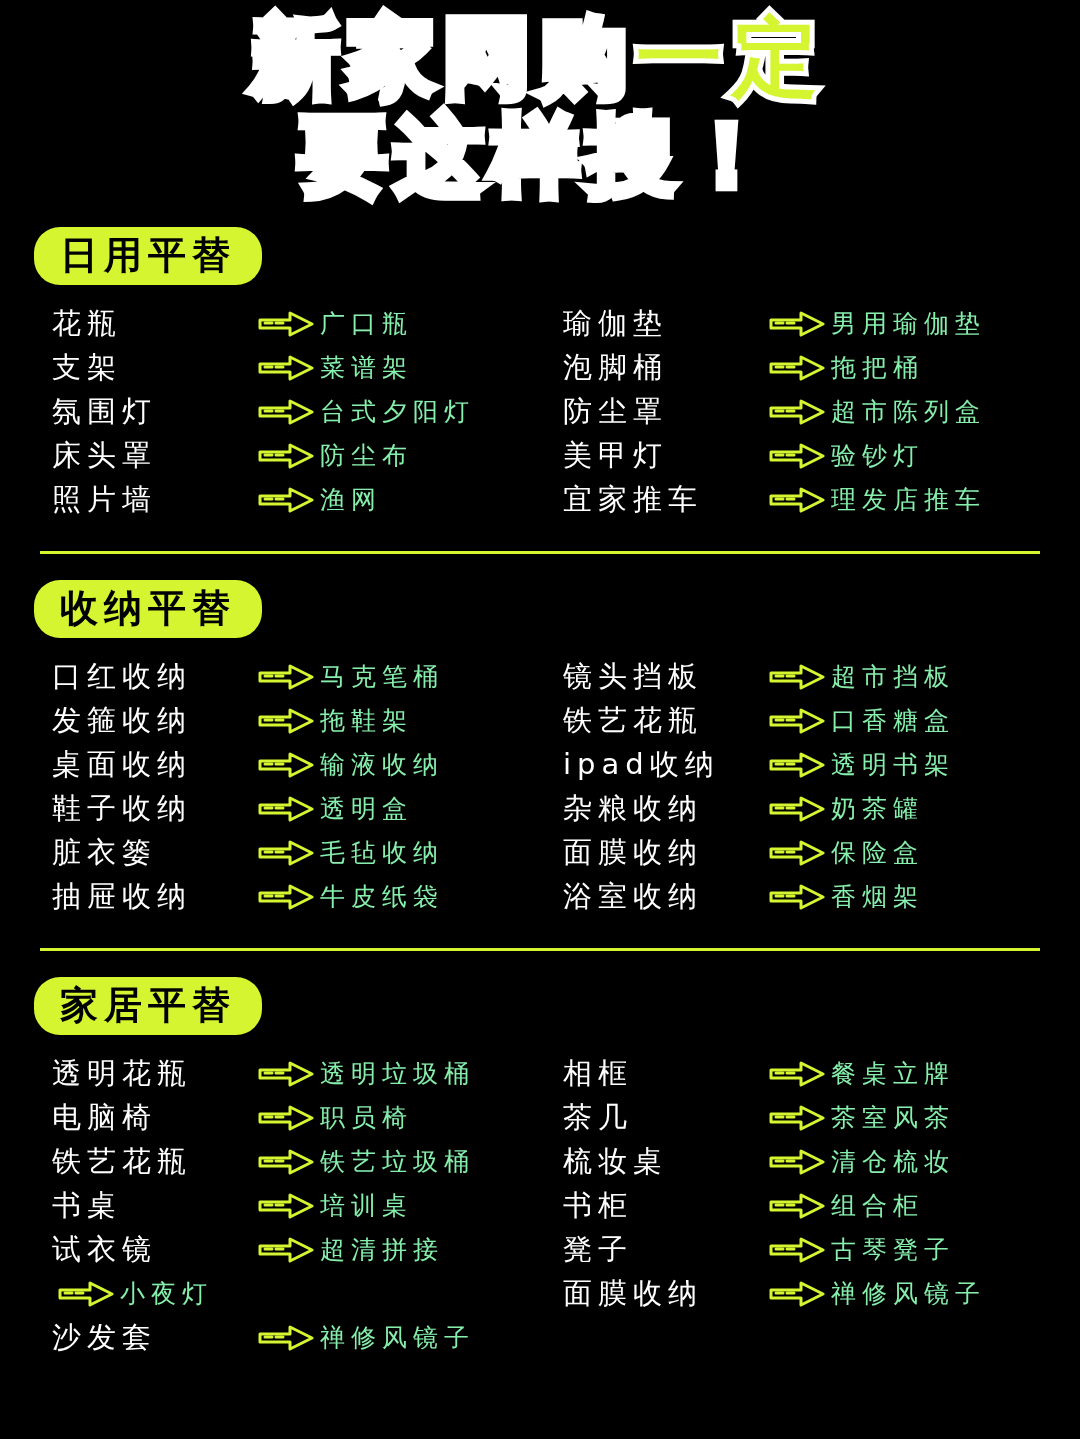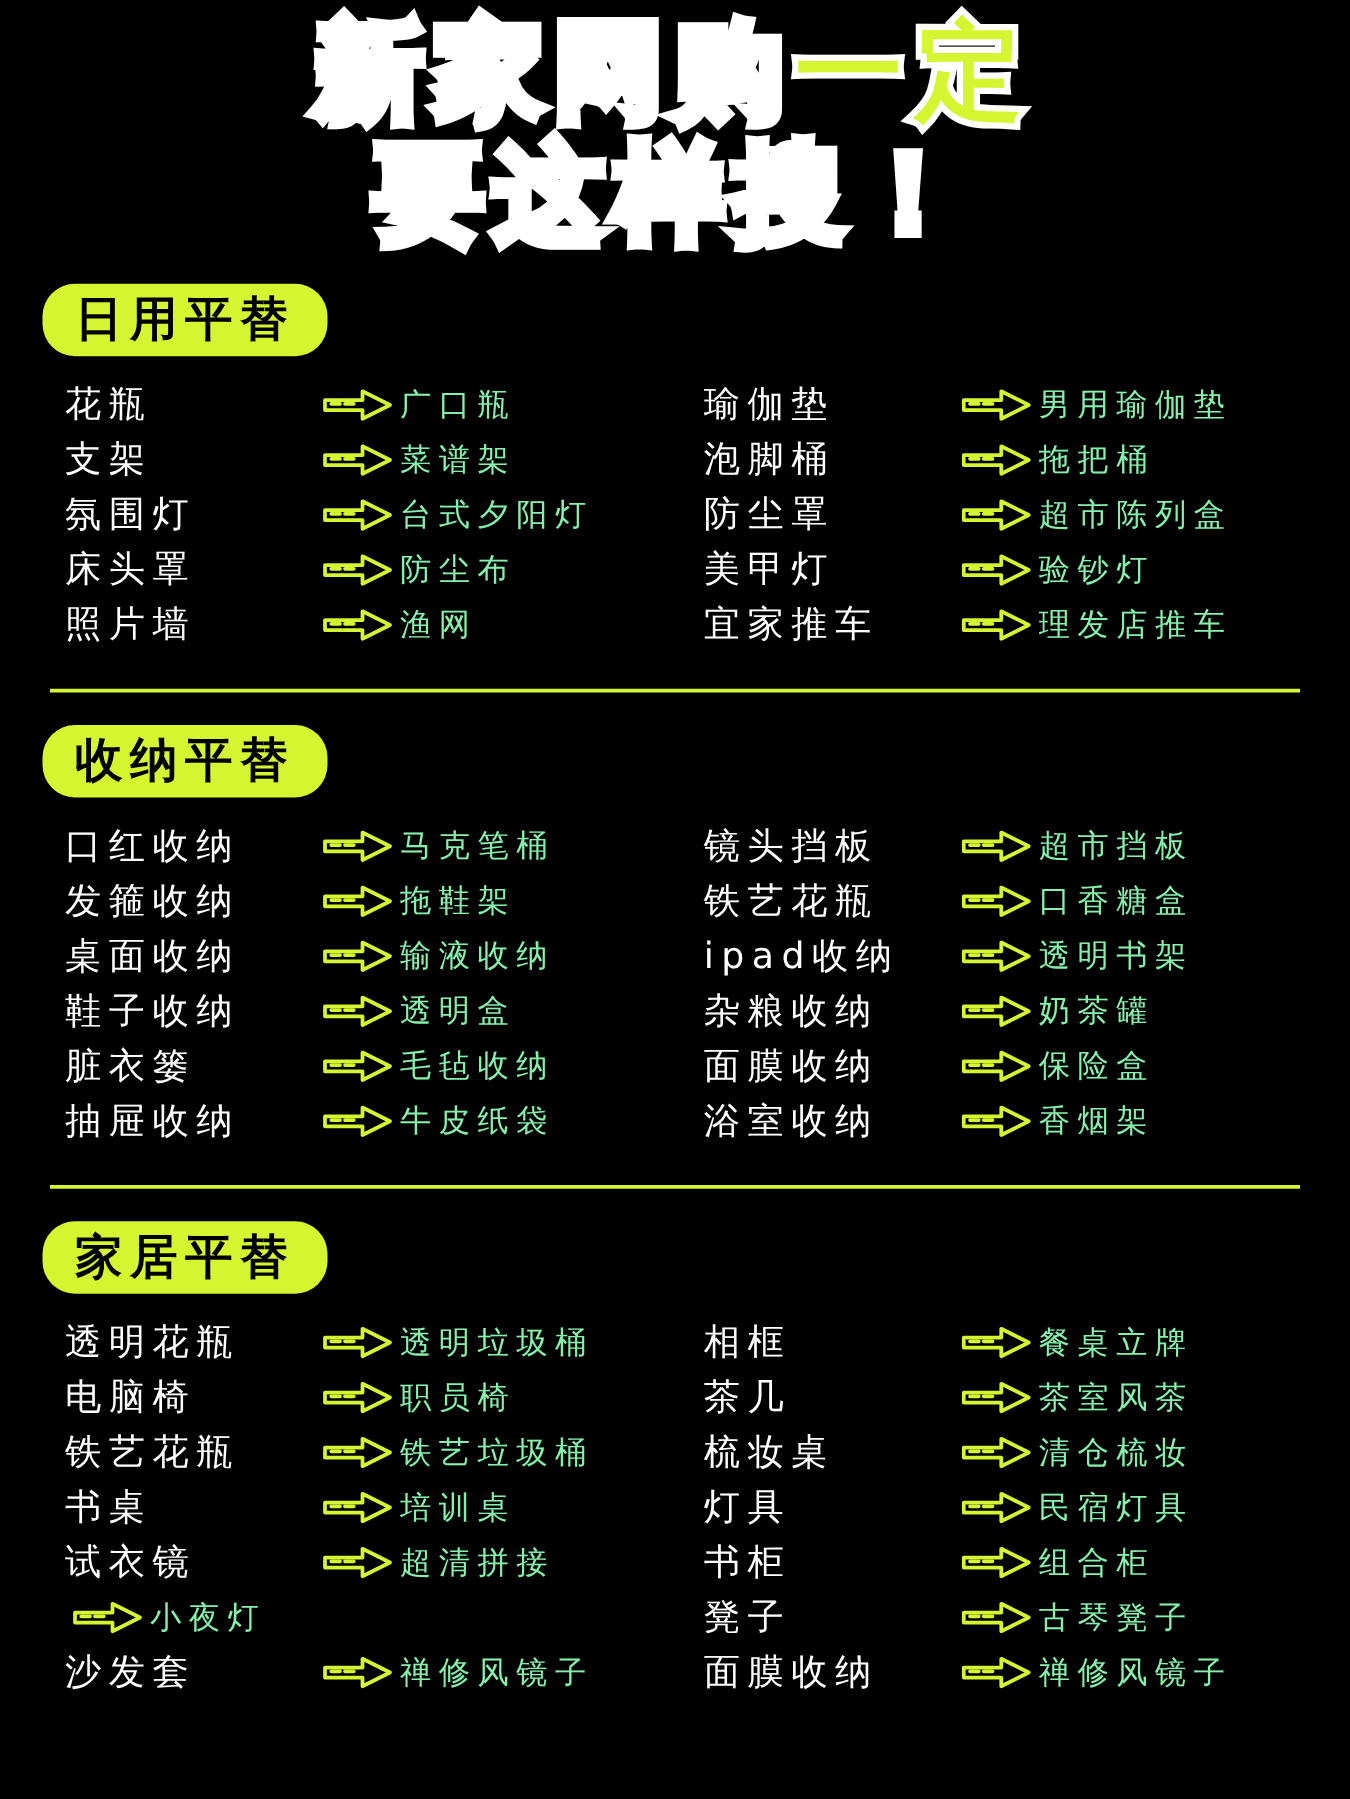--- a/index.html
+++ b/index.html
@@ -470,30 +470,20 @@
               <span class="term">梳妆桌</span>
               <span class="arrow">
                 <svg width="56" height="26" viewBox="0 0 56 26">
                   <path d="M2 9 H32 V2 L54 13 L32 24 V17 H2 Z" fill="none" stroke="#d6f531" stroke-width="3" stroke-linejoin="round"></path>
                   <path d="M7 12 H14 M18 12 H25" stroke="#d6f531" stroke-width="3" stroke-linecap="round"></path>
                 </svg>
               </span>
               <span class="repl">清仓梳妆</span>
             </div>
             <div class="row">
-              <span class="term">灯具</span>
-              <span class="arrow">
-                <svg width="56" height="26" viewBox="0 0 56 26">
-                  <path d="M2 9 H32 V2 L54 13 L32 24 V17 H2 Z" fill="none" stroke="#d6f531" stroke-width="3" stroke-linejoin="round"></path>
-                  <path d="M7 12 H14 M18 12 H25" stroke="#d6f531" stroke-width="3" stroke-linecap="round"></path>
-                </svg>
-              </span>
-              <span class="repl">民宿灯具</span>
-            </div>
-            <div class="row">
               <span class="term">书柜</span>
               <span class="arrow">
                 <svg width="56" height="26" viewBox="0 0 56 26">
                   <path d="M2 9 H32 V2 L54 13 L32 24 V17 H2 Z" fill="none" stroke="#d6f531" stroke-width="3" stroke-linejoin="round"></path>
                   <path d="M7 12 H14 M18 12 H25" stroke="#d6f531" stroke-width="3" stroke-linecap="round"></path>
                 </svg>
               </span>
               <span class="repl">组合柜</span>
             </div>
             <div class="row">

